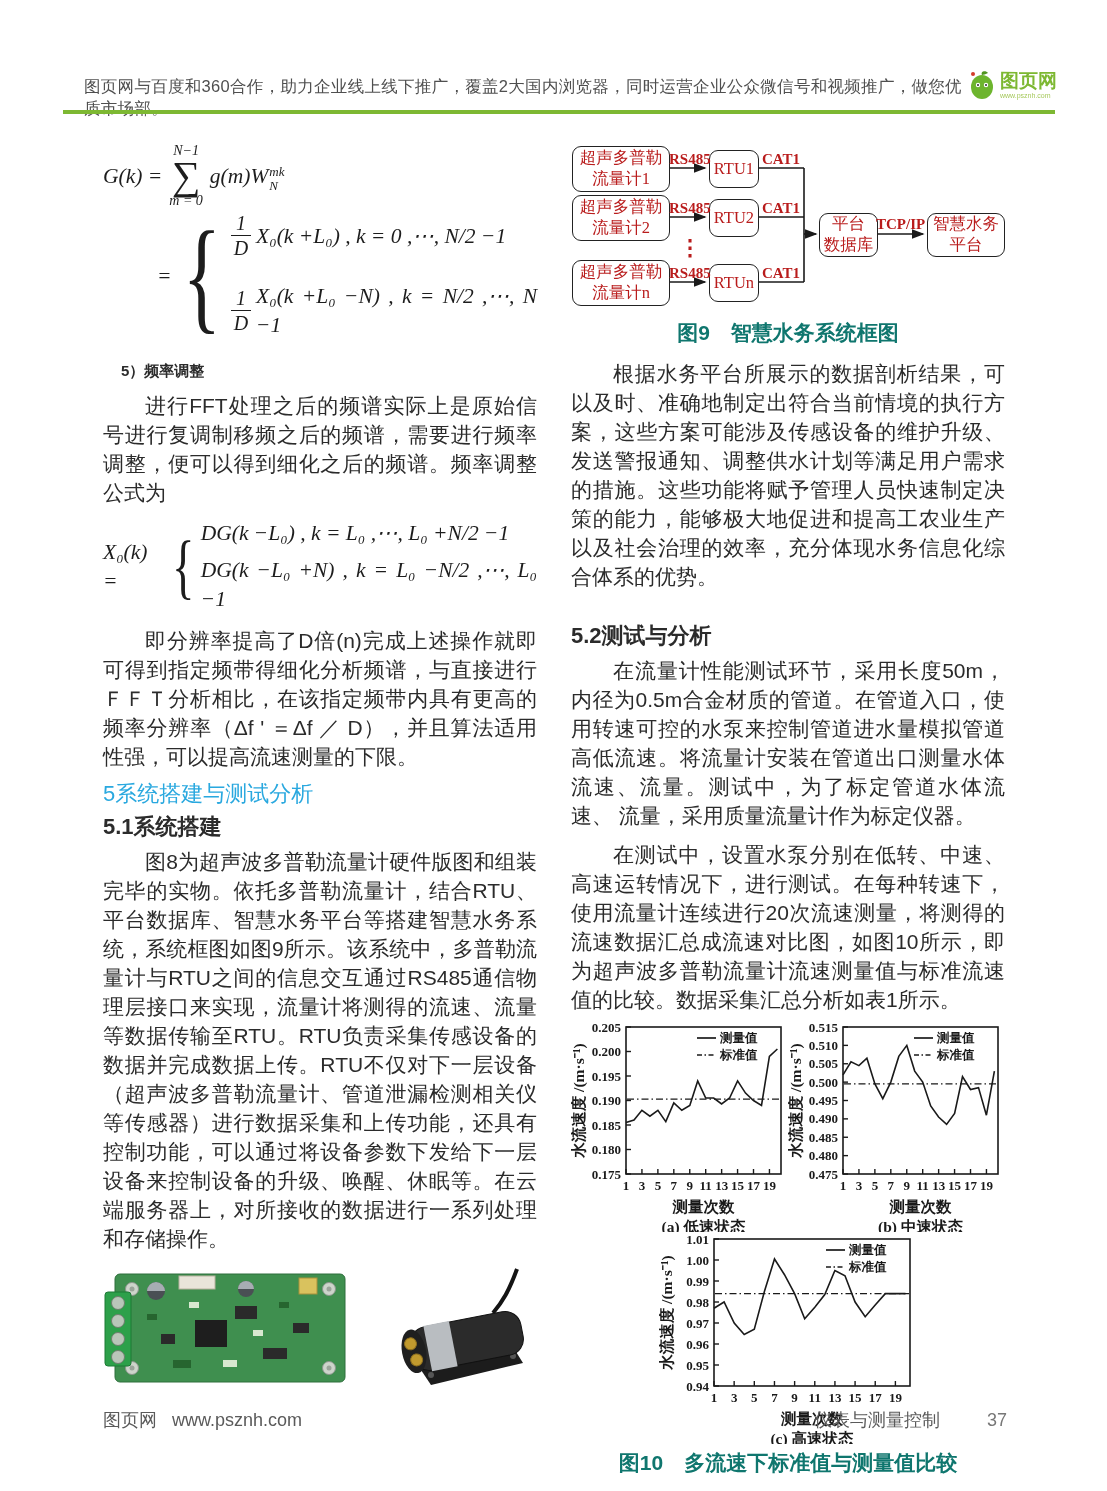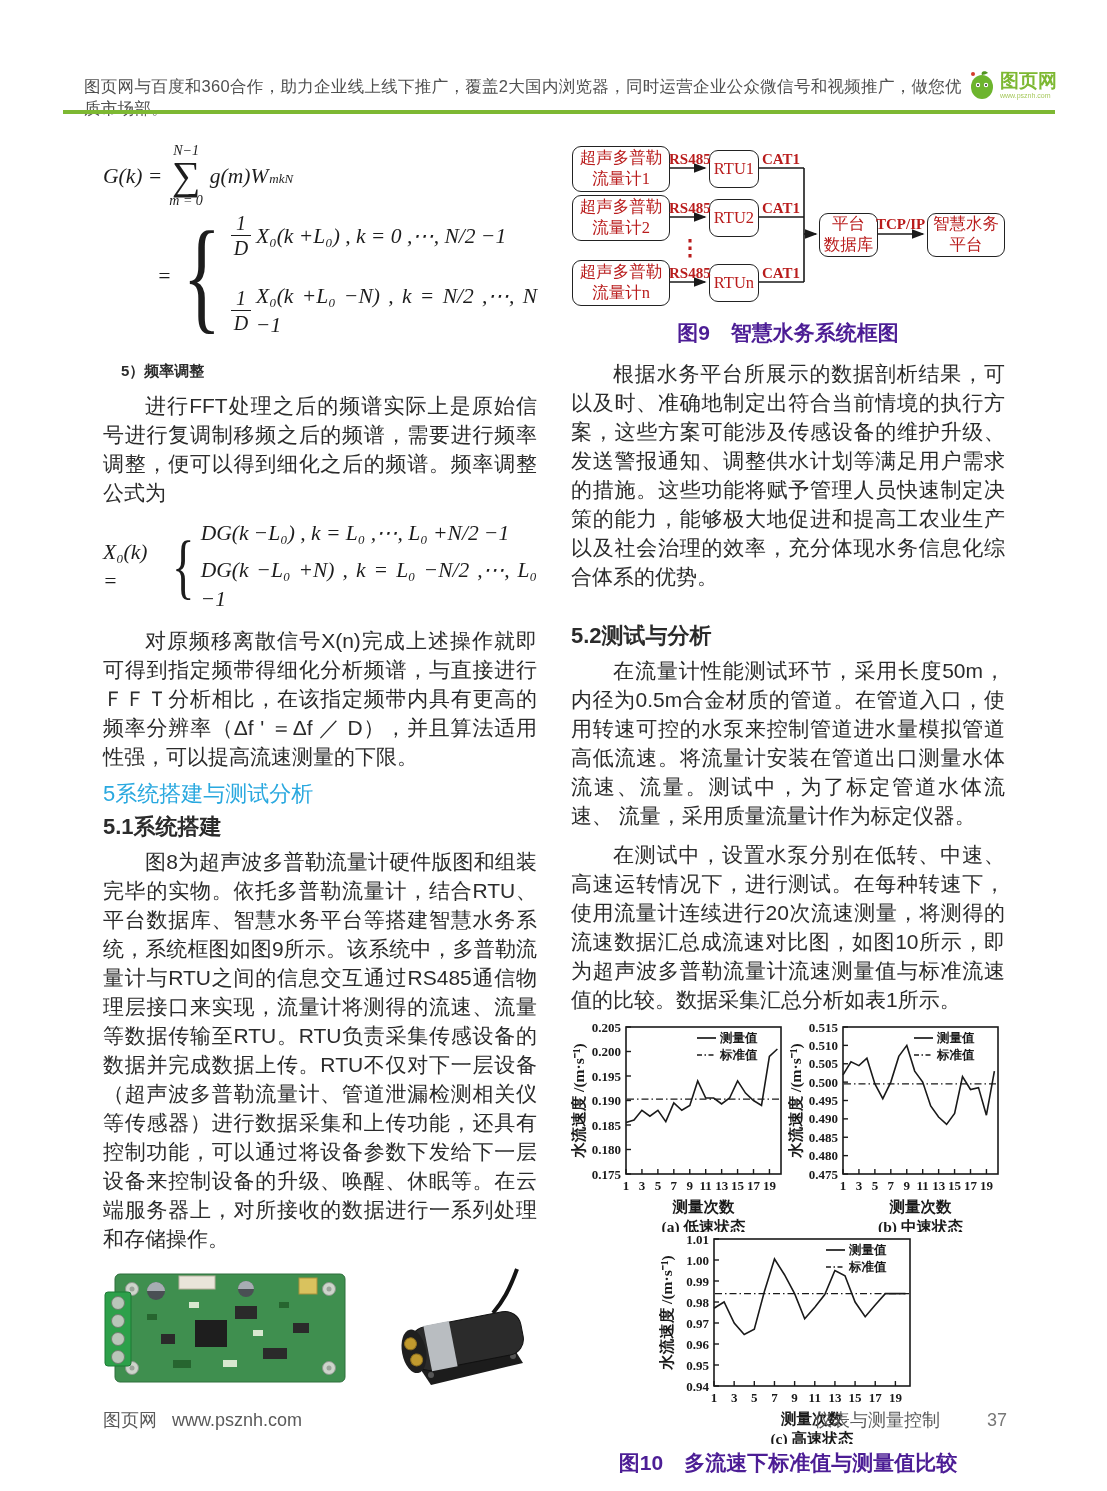--- a/index.html
+++ b/index.html
@@ -21,35 +21,35 @@
   h3.sub{font-size:15px;font-weight:bold;margin:16px 18px 6px;}
   h2.blue{color:#29a8df;font-size:22px;font-weight:normal;margin:8px 0 2px;}
   h3.num{font-size:22px;font-weight:bold;margin:4px 0 6px;}
   
   .eqn{font-family:"Liberation Serif",serif;font-style:italic;font-size:21.5px;margin:12px 0;color:#1d1d1d;}
   .eq-row{display:flex;align-items:center;}
   .eq-indent{margin-left:54px;margin-top:4px;}
   .sum{display:inline-flex;flex-direction:column;align-items:center;line-height:1;margin:0 7px;}
   .sum .lim{font-size:14px;}
   .sum .sig{font-style:normal;font-size:40px;line-height:.9;}
-  .ss{display:inline-flex;flex-direction:row;font-size:13px;line-height:1.05;transform:translateY(3px);margin-left:1px;}
+  .ss{display:inline-flex;flex-direction:column;font-size:13px;line-height:1.05;transform:translateY(3px);margin-left:1px;}
   .frac{display:inline-flex;flex-direction:column;align-items:center;line-height:1.15;font-size:20px;margin-right:5px;}
   .frac .num{padding:0 5px 0;border-bottom:1.6px solid #1d1d1d;}
   .frac .den{padding-top:1px;}
   .brace{font-style:normal;font-weight:300;line-height:.85;transform:scaleX(.65);flex:none;}
   .brace-lg{font-size:124px;}
   .brace-sm{font-size:72px;}
   .cases{display:flex;flex-direction:column;}
   .cases-tall{gap:22px;}
   .cases-sm{gap:8px;}
   .case-row{display:flex;align-items:center;}
   
   .fig8{margin:14px 0 0;}
   .fig8-imgs{display:flex;gap:14px;align-items:center;margin-top:4px;}
-  .figcap{font-size:21px;font-weight:bold;text-align:center;margin-top:8px;color:#4c1d95;}
+  .figcap{font-size:21px;font-weight:bold;text-align:center;margin-top:8px;color:#0f766e;}
   
   .fig9{position:relative;width:434px;height:172px;font-family:"Liberation Serif",serif;color:#b91c1c;margin-top:6px;}
   .dbox{position:absolute;border:1.6px solid #222;border-radius:9px;display:flex;align-items:center;justify-content:center;
         text-align:center;font-size:16.5px;line-height:1.25;white-space:pre-line;background:#fff;}
   .dlab{position:absolute;font-weight:bold;font-size:15px;}
   .ddots{position:absolute;font-size:22px;font-weight:bold;line-height:1;}
   .fig9-svg{position:absolute;inset:0;}
   
   .charts{margin-top:6px;}
   .charts-row{display:flex;}
@@ -136,21 +136,21 @@
         <div class="eq-row">
           <span>X₀(k) =</span>
           <span class="brace brace-sm">{</span>
           <div class="cases cases-sm">
             <span>DG(k −L₀) , k = L₀ ,⋯, L₀ +N/2 −1</span>
             <span>DG(k −L₀ +N) , k = L₀ −N/2 ,⋯, L₀ −1</span>
           </div>
         </div>
       </div>
 
-      <p class="body indent">对原频移离散信号X(n)完成上述操作就即可得到指定频带得细化分析频谱，与直接进行ＦＦＴ分析相比，在该指定频带内具有更高的频率分辨率（Δf ' ＝Δf ／ D），并且算法适用性强，可以提高流速测量的下限。</p>
+      <p class="body indent">即分辨率提高了D倍(n)完成上述操作就即可得到指定频带得细化分析频谱，与直接进行ＦＦＴ分析相比，在该指定频带内具有更高的频率分辨率（Δf ' ＝Δf ／ D），并且算法适用性强，可以提高流速测量的下限。</p>
 
       <h2 class="blue">5系统搭建与测试分析</h2>
       <h3 class="num">5.1系统搭建</h3>
       <p class="body indent">图8为超声波多普勒流量计硬件版图和组装完毕的实物。依托多普勒流量计，结合RTU、平台数据库、智慧水务平台等搭建智慧水务系统，系统框图如图9所示。该系统中，多普勒流量计与RTU之间的信息交互通过RS485通信物理层接口来实现，流量计将测得的流速、流量等数据传输至RTU。RTU负责采集传感设备的数据并完成数据上传。RTU不仅对下一层设备（超声波多普勒流量计、管道泄漏检测相关仪等传感器）进行数据采集和上传功能，还具有控制功能，可以通过将设备参数下发给下一层设备来控制设备的升级、唤醒、休眠等。在云端服务器上，对所接收的数据进行一系列处理和存储操作。</p>
 
       <figure class="fig8" style="margin:10px 0 0;">
         <div class="fig8-imgs">
           <svg width="250" height="120" viewBox="0 0 250 120">
             <rect x="12" y="6" width="230" height="108" rx="5" fill="#3f8f4f" stroke="#2e6f3c"></rect>
             <circle cx="29" cy="21" r="6.5" fill="#cdd4cb" stroke="#8b958c"></circle>

